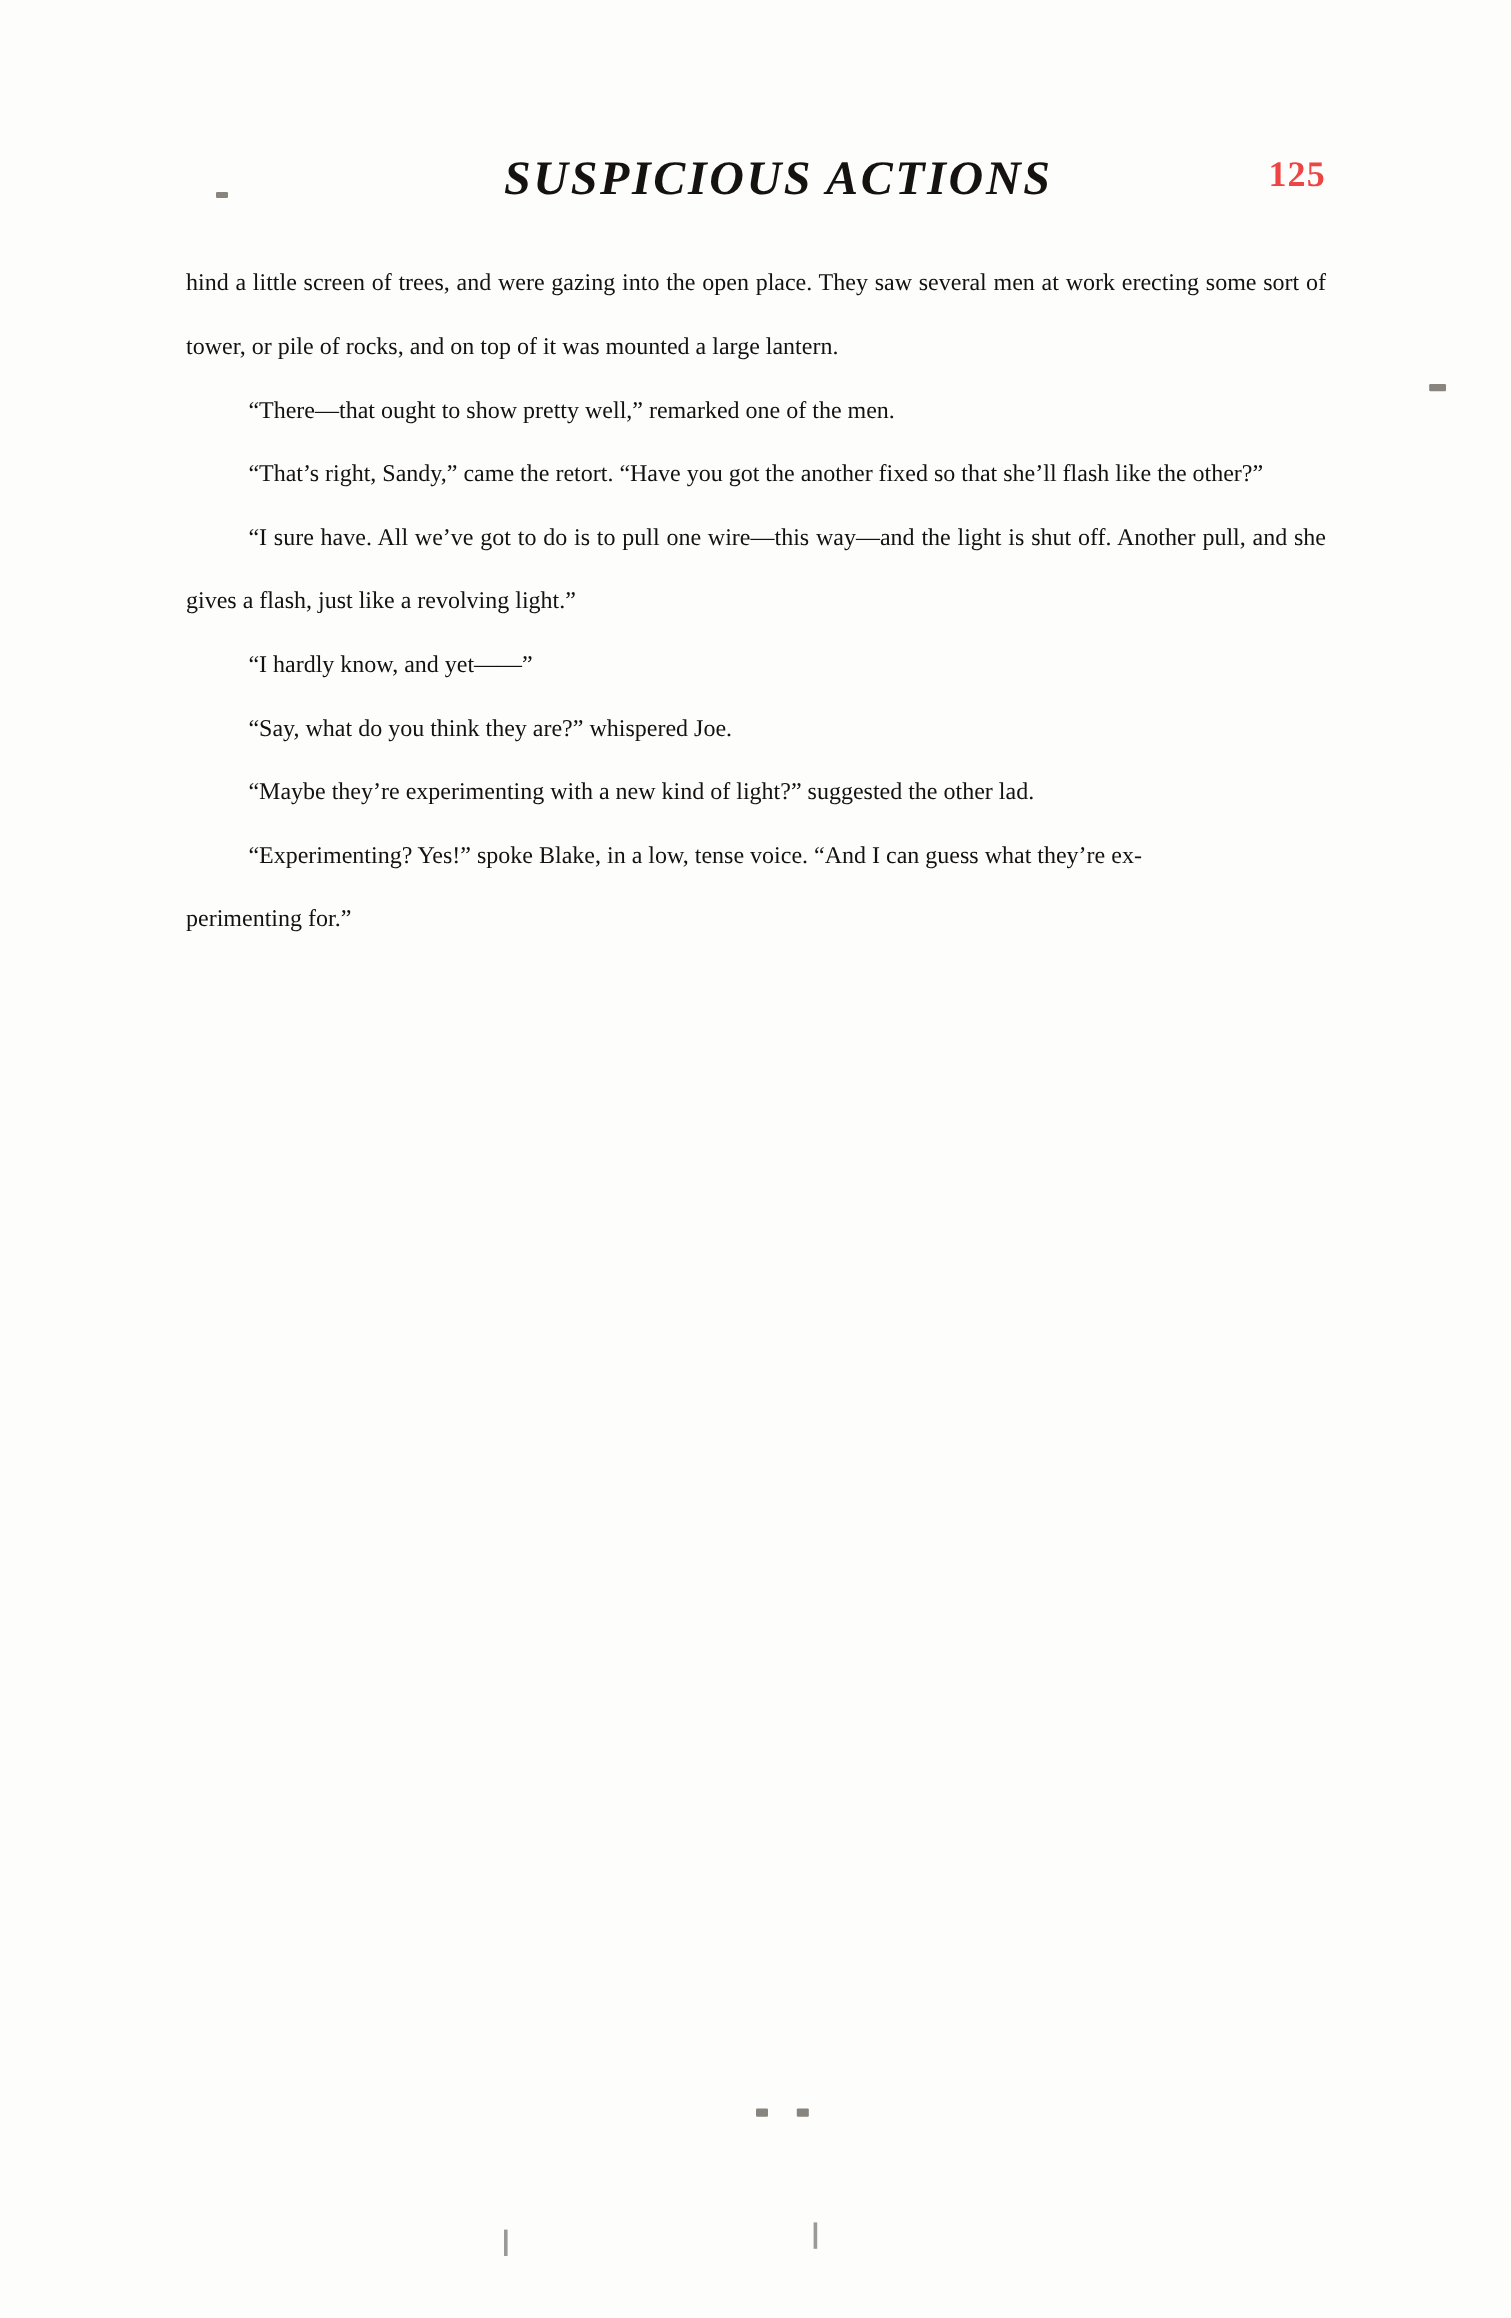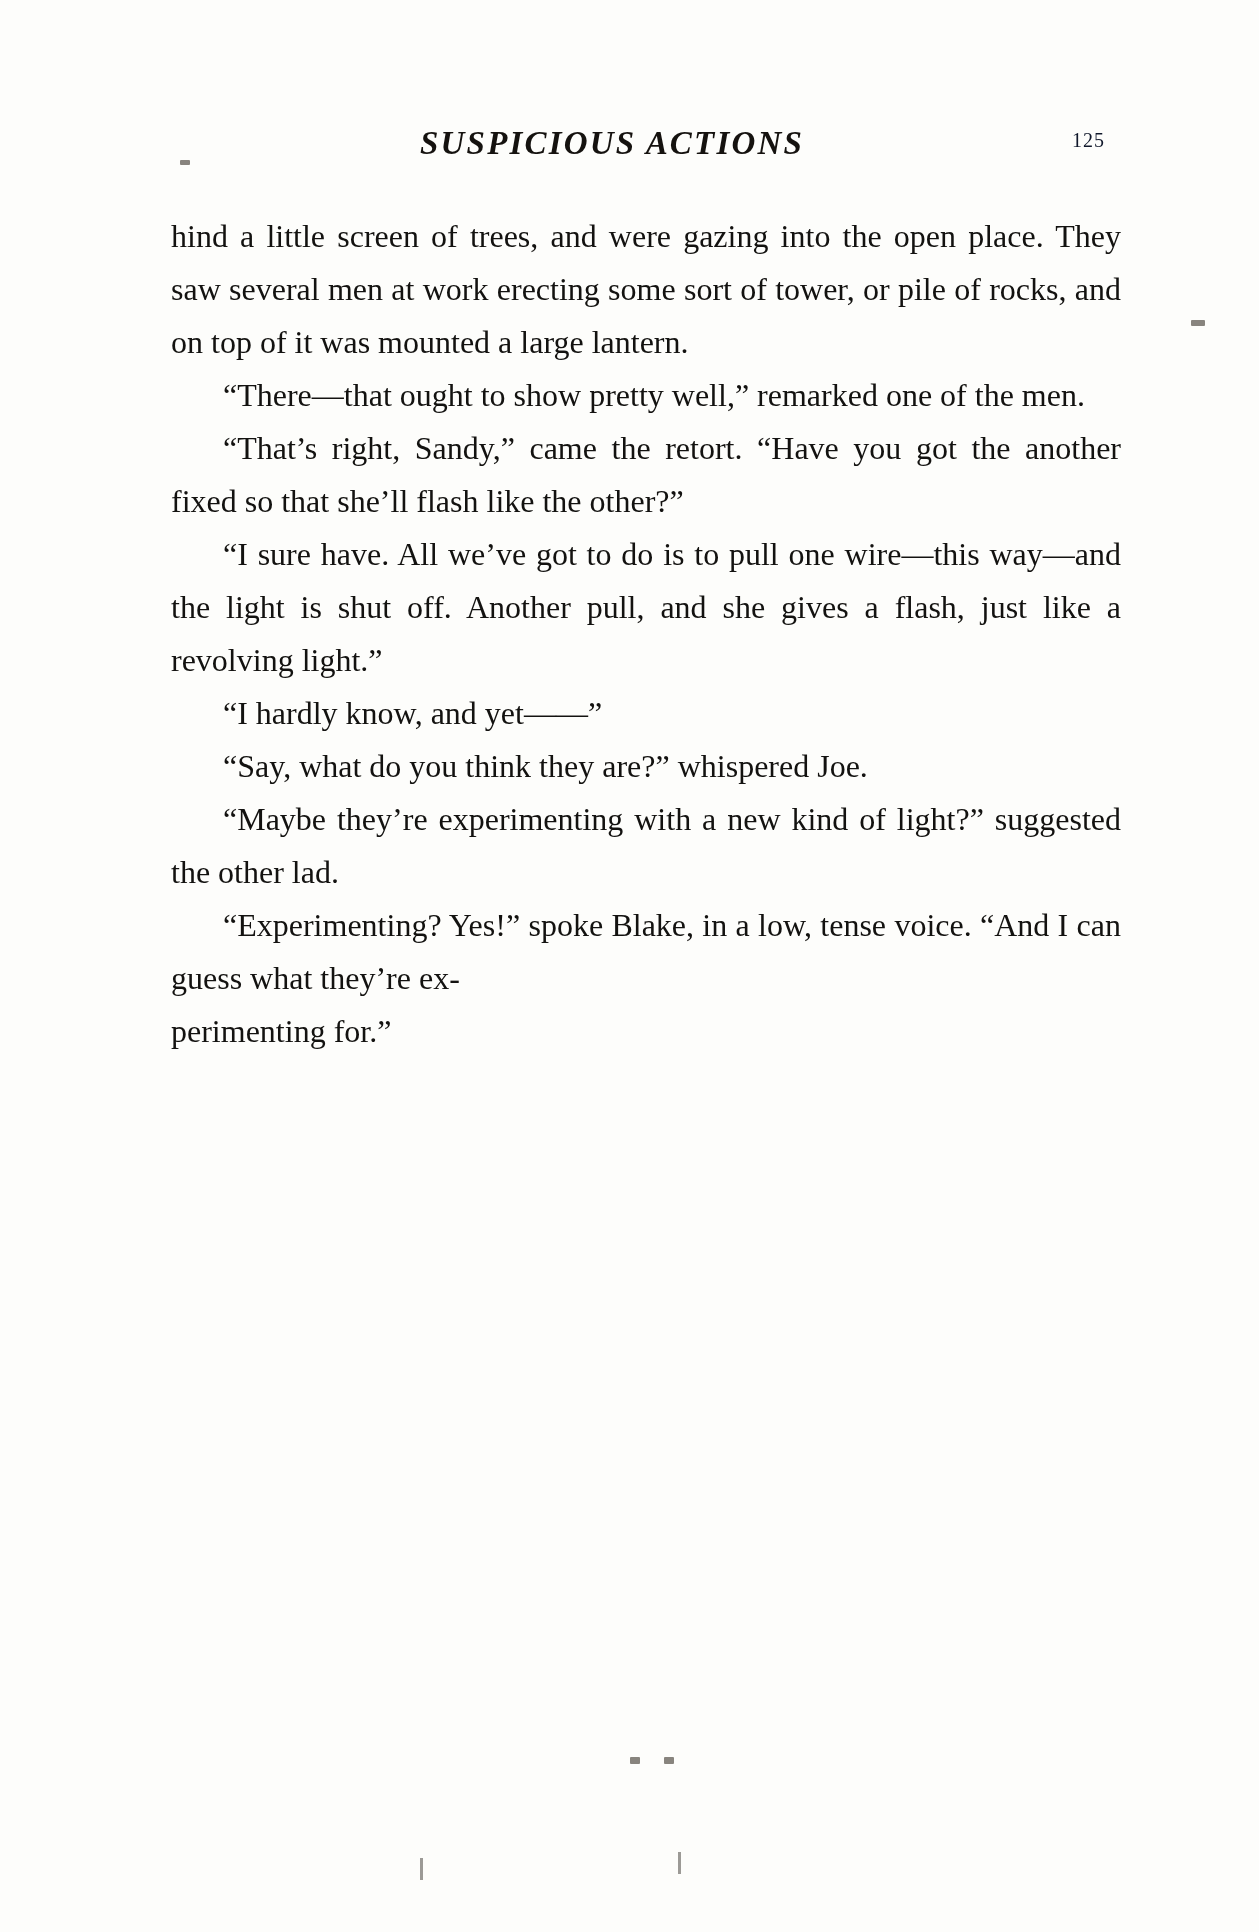--- a/index.html
+++ b/index.html
@@ -29,44 +29,43 @@
     top: 125px;
     width: 950px;
     height: 46px;
   }
   .running-head {
     position: absolute;
     left: 265px;
     top: 0;
     font-style: italic;
     font-weight: 700;
-    font-size: 33px;
+    font-size: 40px;
     letter-spacing: 2.2px;
     color: #15120f;
     white-space: nowrap;
   }
   .folio {
     position: absolute;
     right: 0px;
     top: 4px;
-    font-size: 20px;
-    font-weight: 400;
+    font-size: 30px;
+    font-weight: 700;
     letter-spacing: 1px;
-    color: #0f172a;
+    color: #ef4444;
   }
   .body-text {
     position: absolute;
     left: 155px;
     top: 210px;
     width: 950px;
-    font-size: 32px;
+    font-size: 20px;
     line-height: 53px;
     text-align: justify;
     color: #131210;
-    margin-left: 16px;
   }
   .body-text p {
     margin: 0;
     text-indent: 0;
   }
   .body-text p.indent {
     text-indent: 52px;
     font-family: Liberation Serif, serif;
   }
   .mark-dot {

